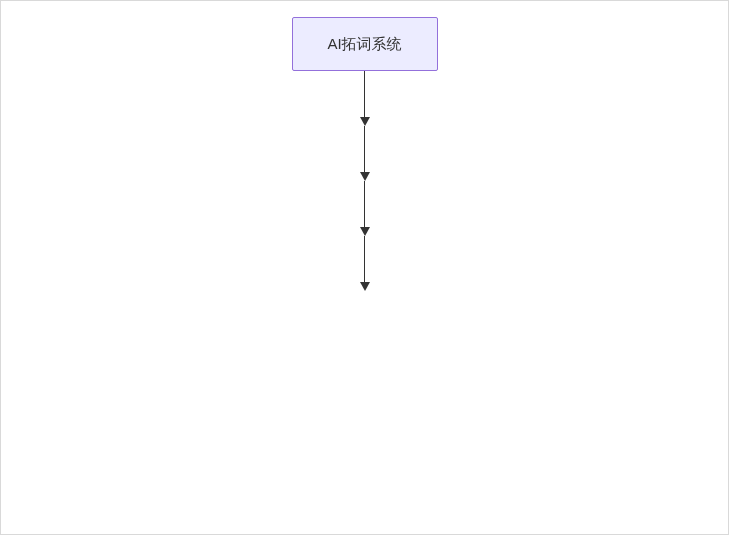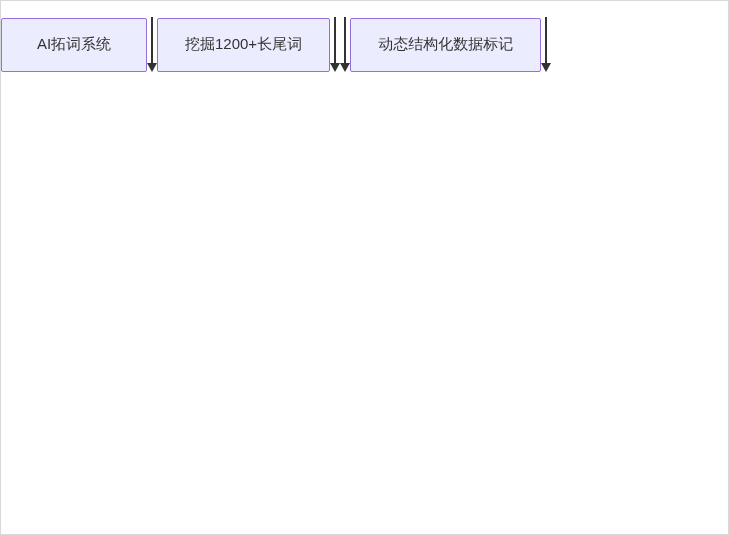--- a/index.html
+++ b/index.html
@@ -16,21 +16,21 @@
     background: #ffffff;
     border: 1px solid #d9d9d9;
     overflow: hidden;
   }
   .flow {
     position: absolute;
     left: 0;
     top: 16px;
     width: 100%;
     display: flex;
-    flex-direction: row;
+    flex-direction: column;
     align-items: center;
   }
   .flow-node {
     box-sizing: border-box;
     height: 54px;
     min-width: 146px;
     padding: 0 27px;
     display: flex;
     align-items: center;
     justify-content: center;
@@ -68,38 +68,32 @@
 
     <div class="flow-node">
       <span>AI拓词系统</span>
     </div>
 
     <div class="edge">
       <div class="stem"></div>
       <div class="head"></div>
     </div>
 
-    <div class="flow-node">
-      <span>挖掘1200+长尾词</span>
-    </div>
 
     <div class="edge">
       <div class="stem"></div>
       <div class="head"></div>
     </div>
 
 
     <div class="edge">
       <div class="stem"></div>
       <div class="head"></div>
     </div>
 
-    <div class="flow-node">
-      <span>动态结构化数据标记</span>
-    </div>
 
     <div class="edge">
       <div class="stem"></div>
       <div class="head"></div>
     </div>
 
 
   </div>
 </div>
 

